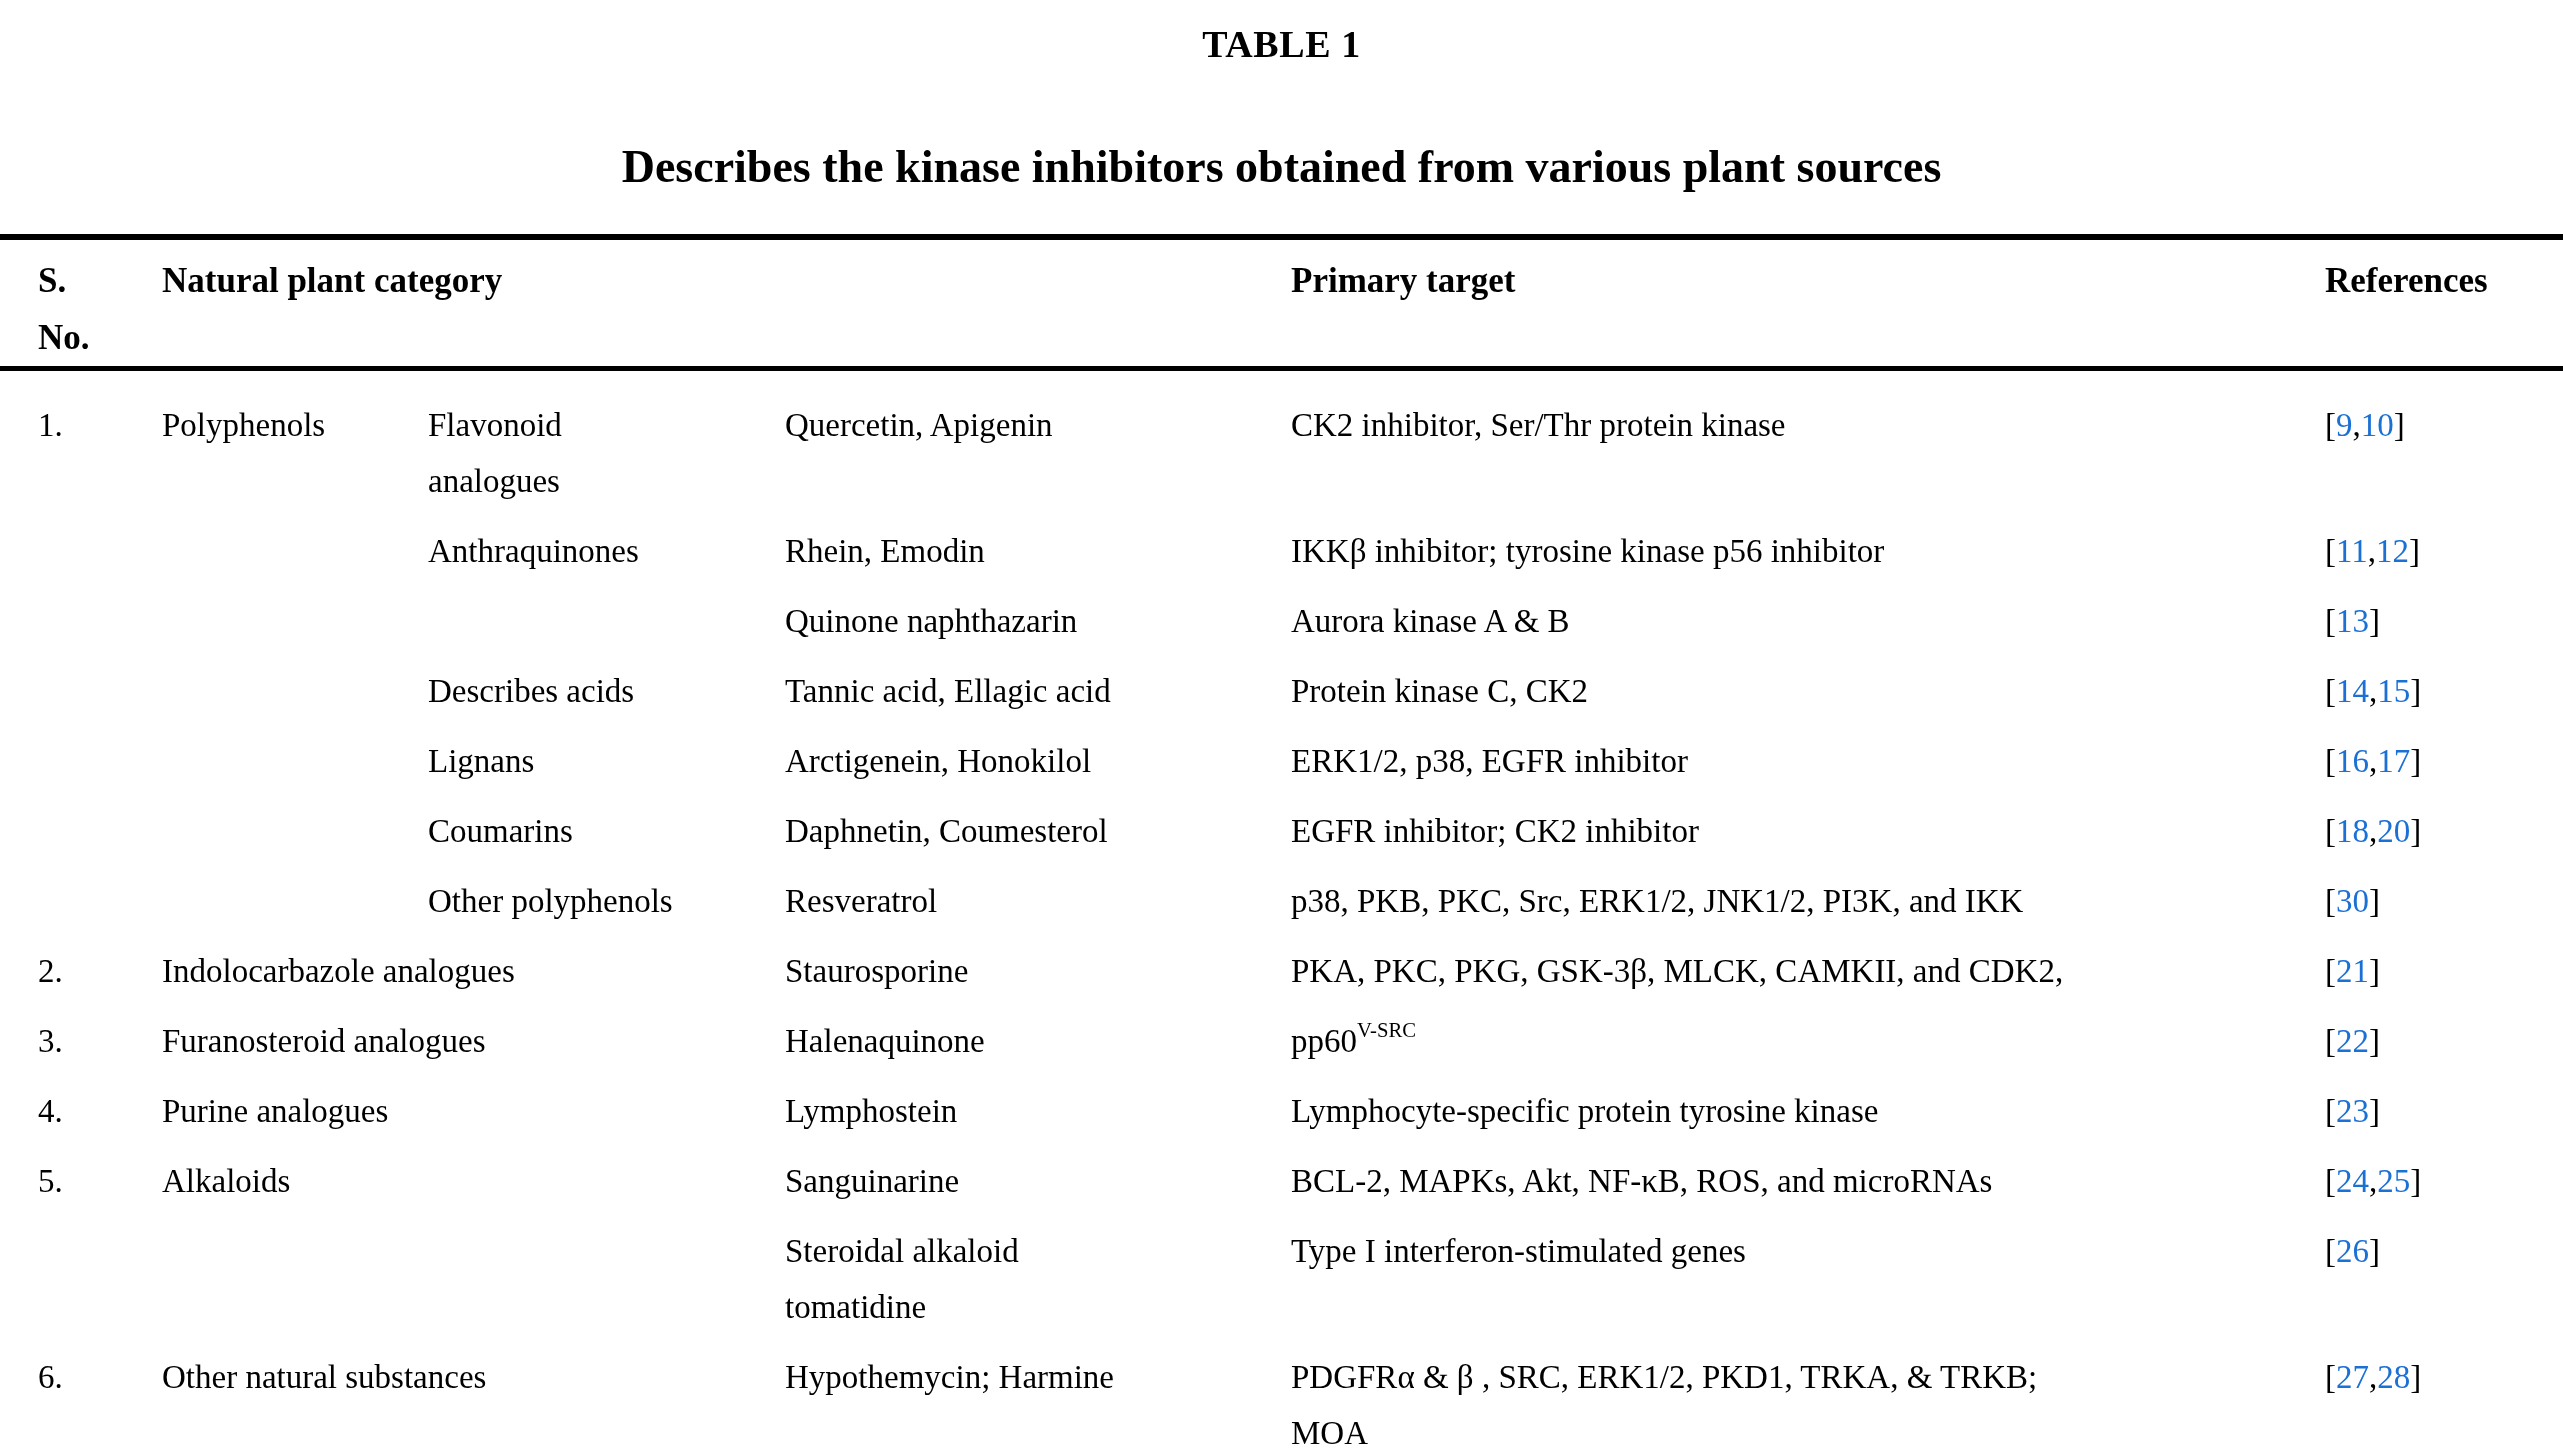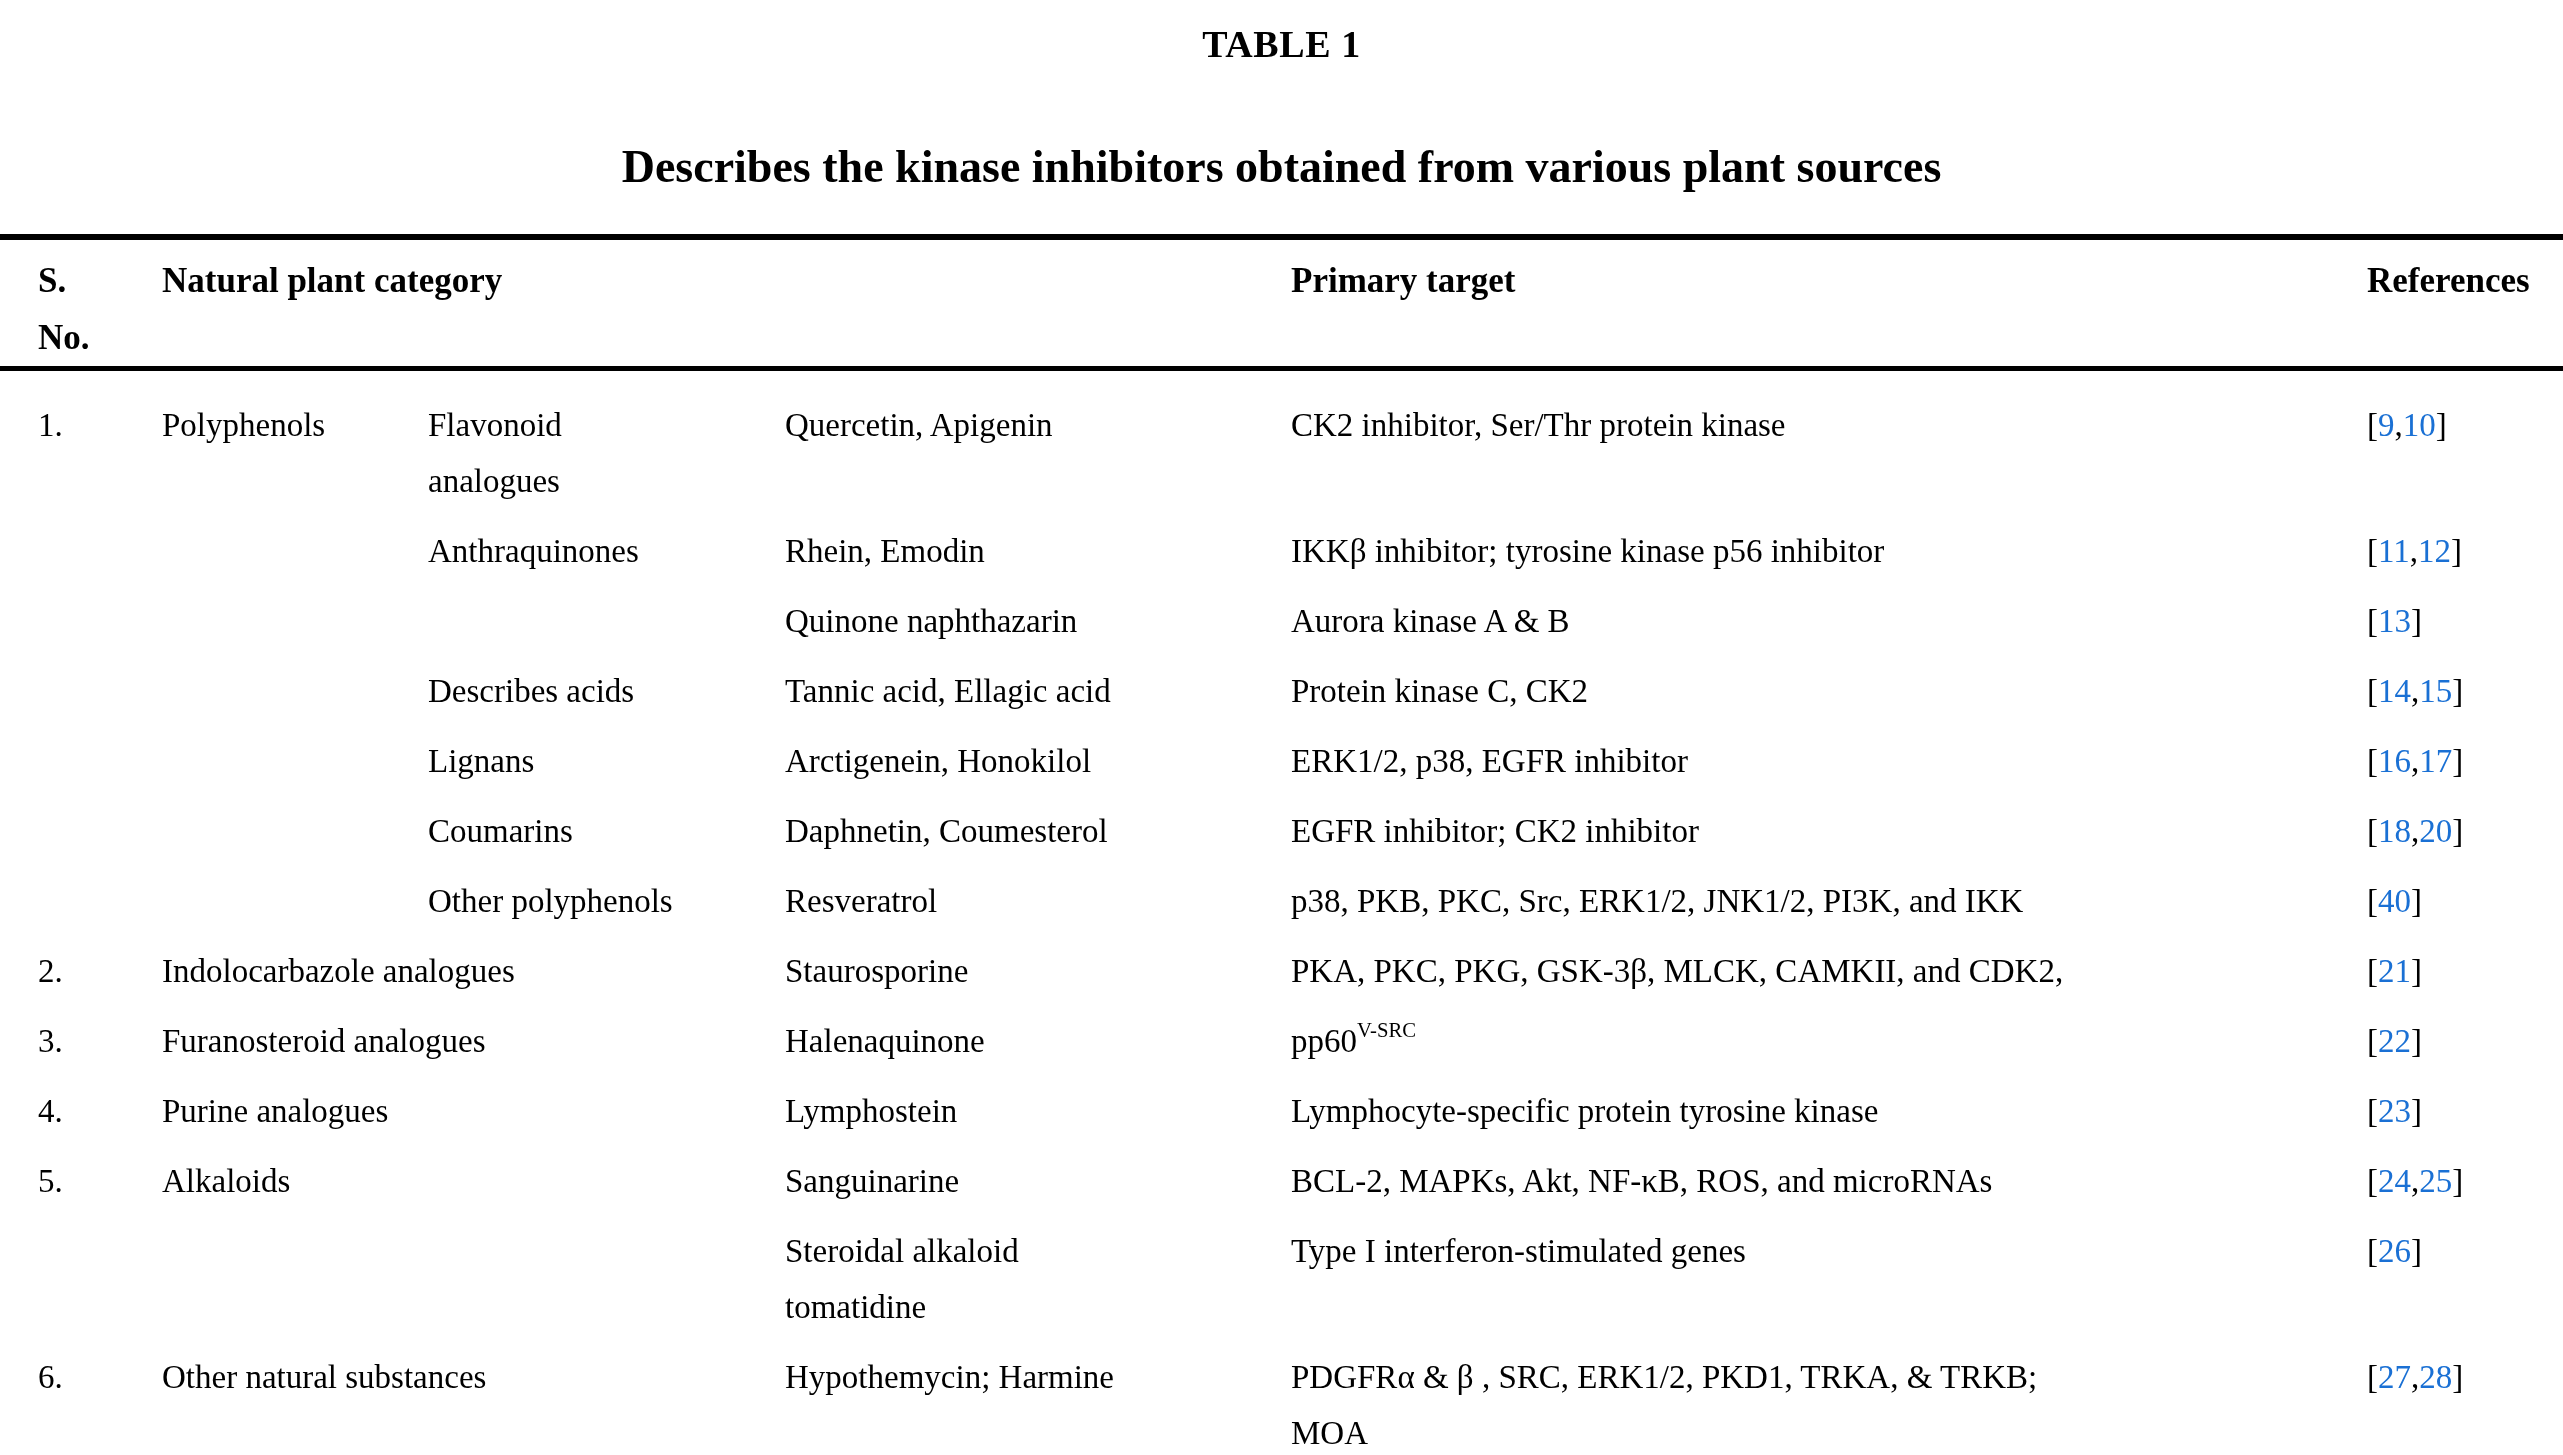--- a/index.html
+++ b/index.html
@@ -57,21 +57,21 @@
     align-self: start;
     white-space: nowrap;
   }
   .cell span.line { display: block; }
   .col-sno  { grid-column: 1; }
   .col-cat  { grid-column: 2; }
   .col-sub  { grid-column: 3; margin-left: 14px; }
   .col-catspan { grid-column: 2 / span 2; }
   .col-ex   { grid-column: 4; }
   .col-tgt  { grid-column: 5; }
-  .col-ref  { grid-column: 6; margin-left: 42px; }
+  .col-ref  { grid-column: 6; }
   .lnk { color: #1a70d4; }
   .blk { color: #000000; }
   sup {
     font-size: 20.7px;
     line-height: 0;
     vertical-align: 14.6px;
     letter-spacing: 0;
   }
 </style>
 </head>
@@ -141,21 +141,21 @@
       <div class="cell col-sub">Coumarins</div>
       <div class="cell col-ex">Daphnetin, Coumesterol</div>
       <div class="cell col-tgt">EGFR inhibitor; CK2 inhibitor</div>
       <div class="cell col-ref"><span class="blk">[</span><span class="lnk">18</span><span class="blk">,</span><span class="lnk">20</span><span class="blk">]</span></div>
     </div>
 
     <div class="row">
       <div class="cell col-sub">Other polyphenols</div>
       <div class="cell col-ex">Resveratrol</div>
       <div class="cell col-tgt">p38, PKB, PKC, Src, ERK1/2, JNK1/2, PI3K, and IKK</div>
-      <div class="cell col-ref"><span class="blk">[</span><span class="lnk">40</span><span class="blk"></span><span class="lnk"></span><span class="blk">]</span></div>
+      <div class="cell col-ref"><span class="blk">[</span><span class="lnk">30</span><span class="blk"></span><span class="lnk"></span><span class="blk">]</span></div>
     </div>
 
     <div class="row">
       <div class="cell col-sno">2.</div>
       <div class="cell col-catspan">Indolocarbazole analogues</div>
       <div class="cell col-ex">Staurosporine</div>
       <div class="cell col-tgt">PKA, PKC, PKG, GSK-3β, MLCK, CAMKII, and CDK2,</div>
       <div class="cell col-ref"><span class="blk">[</span><span class="lnk">21</span><span class="blk"></span><span class="lnk"></span><span class="blk">]</span></div>
     </div>
 

